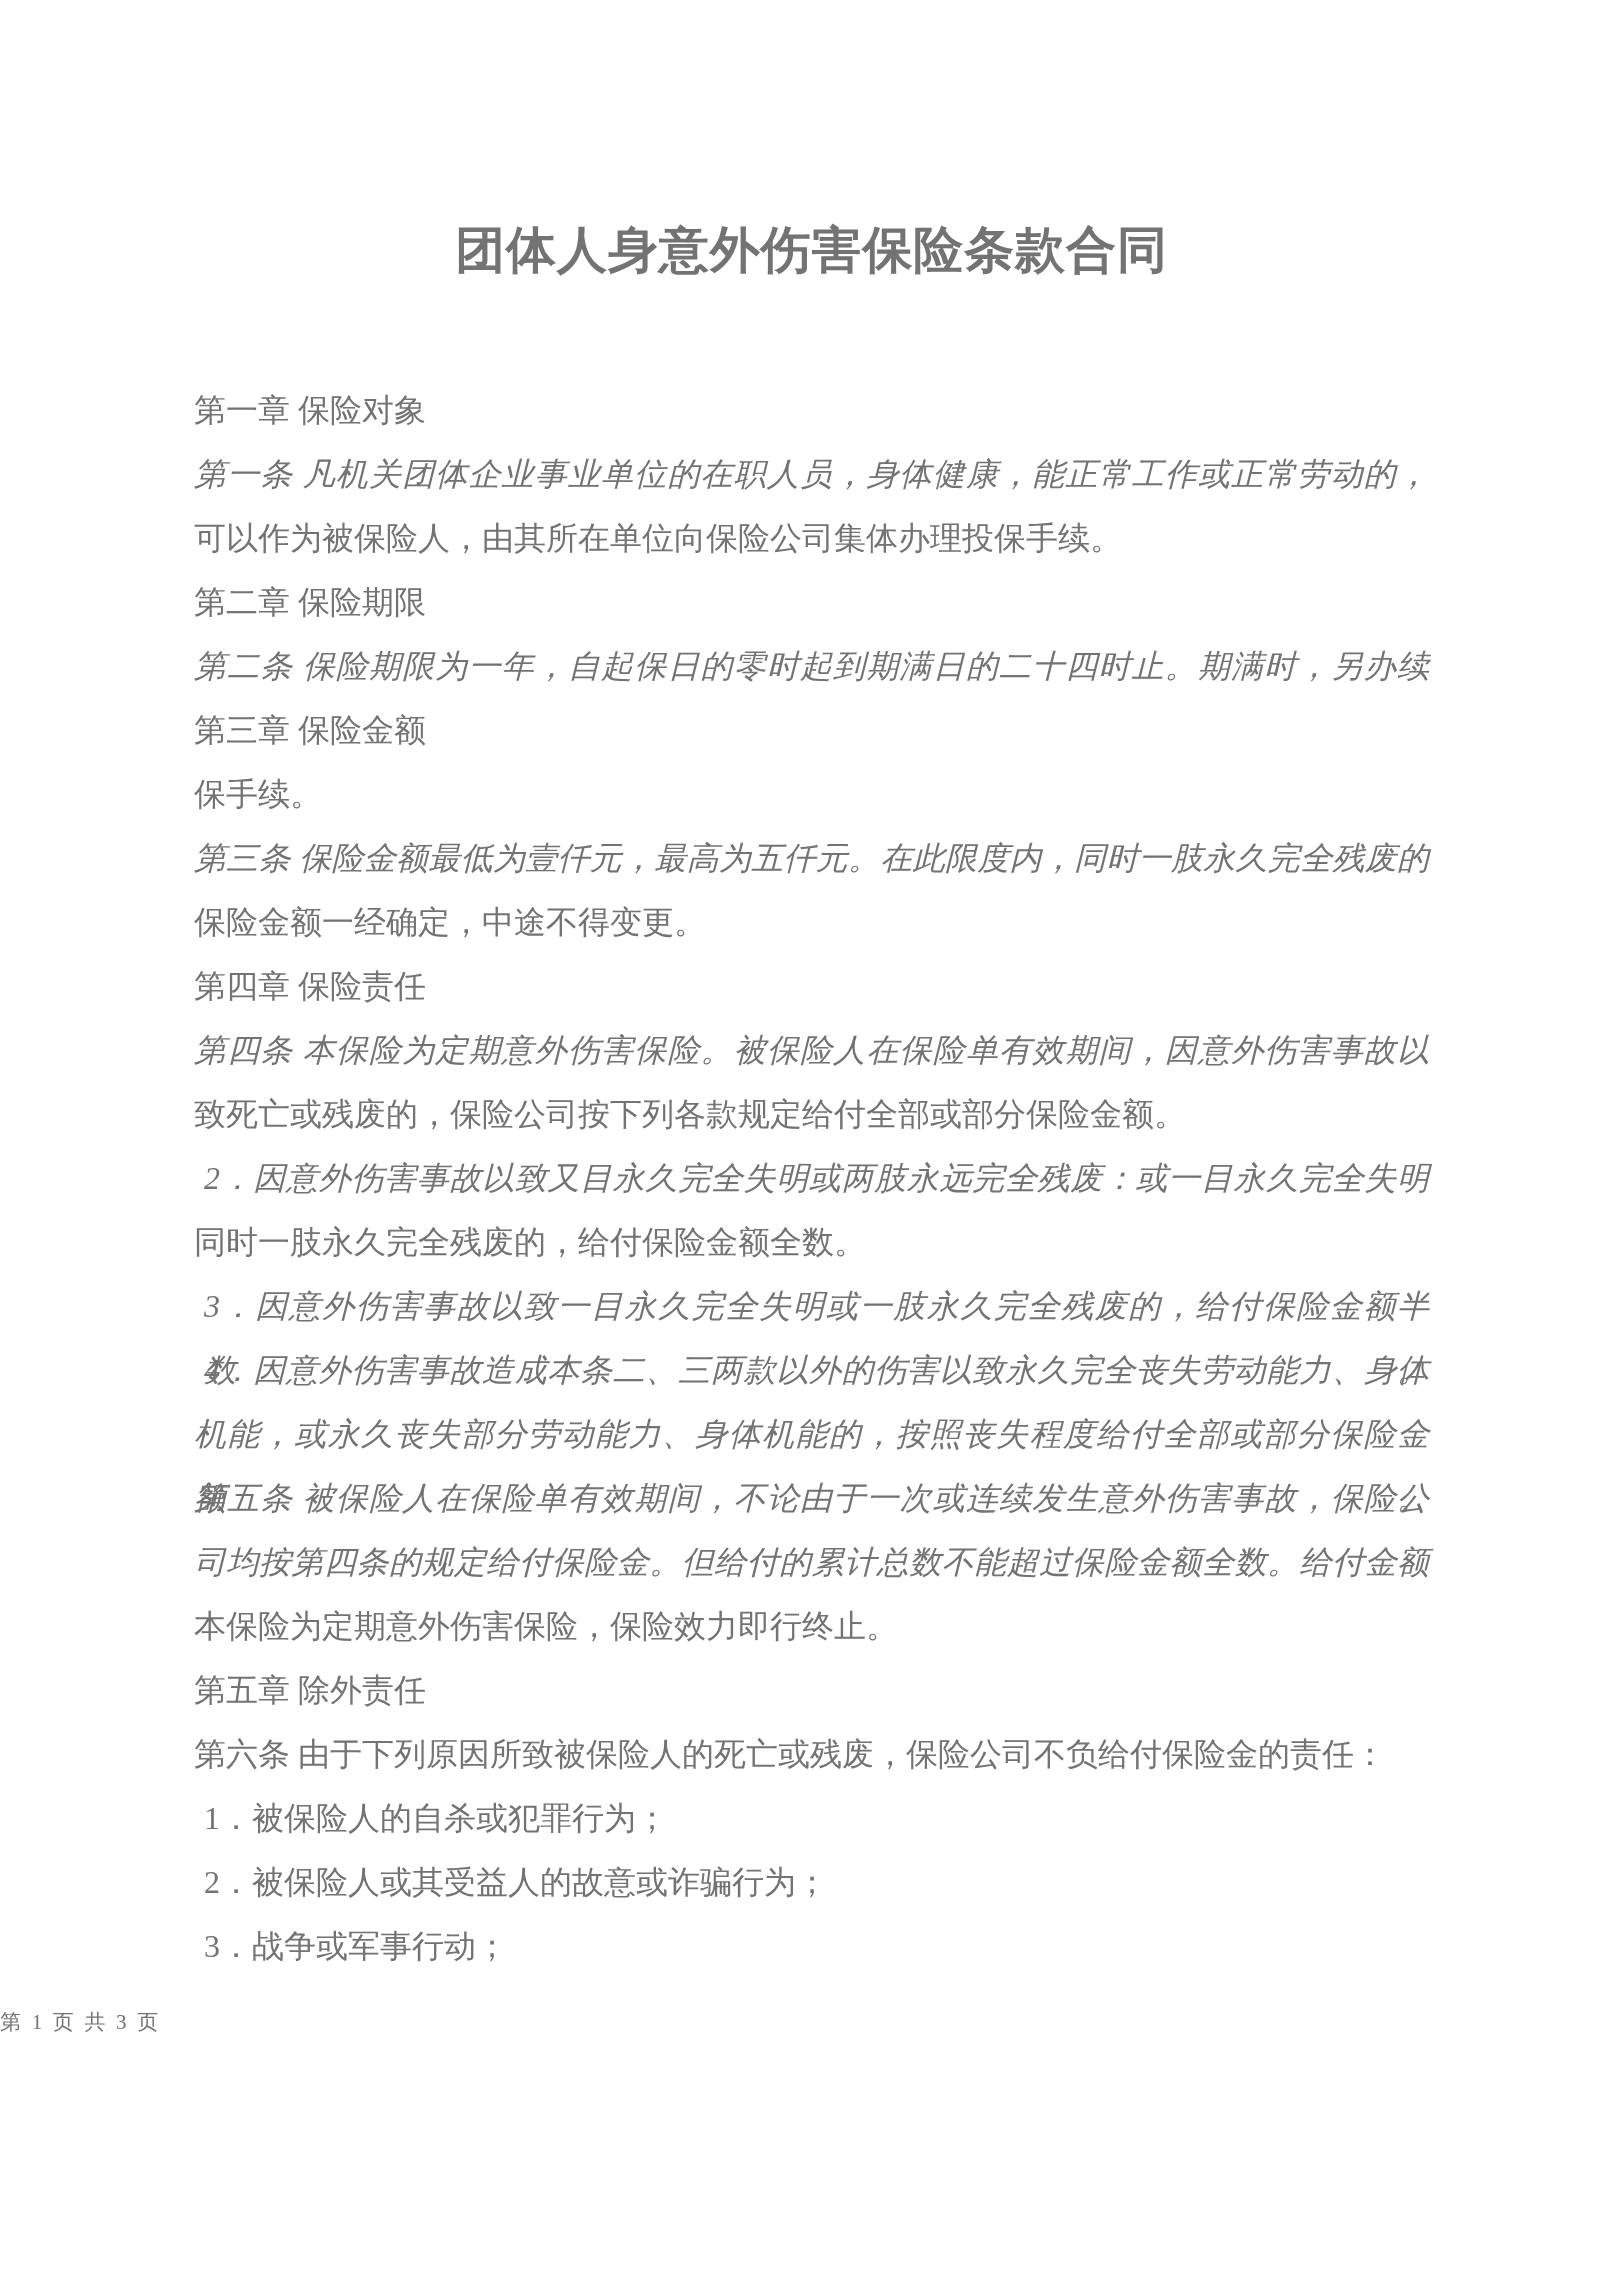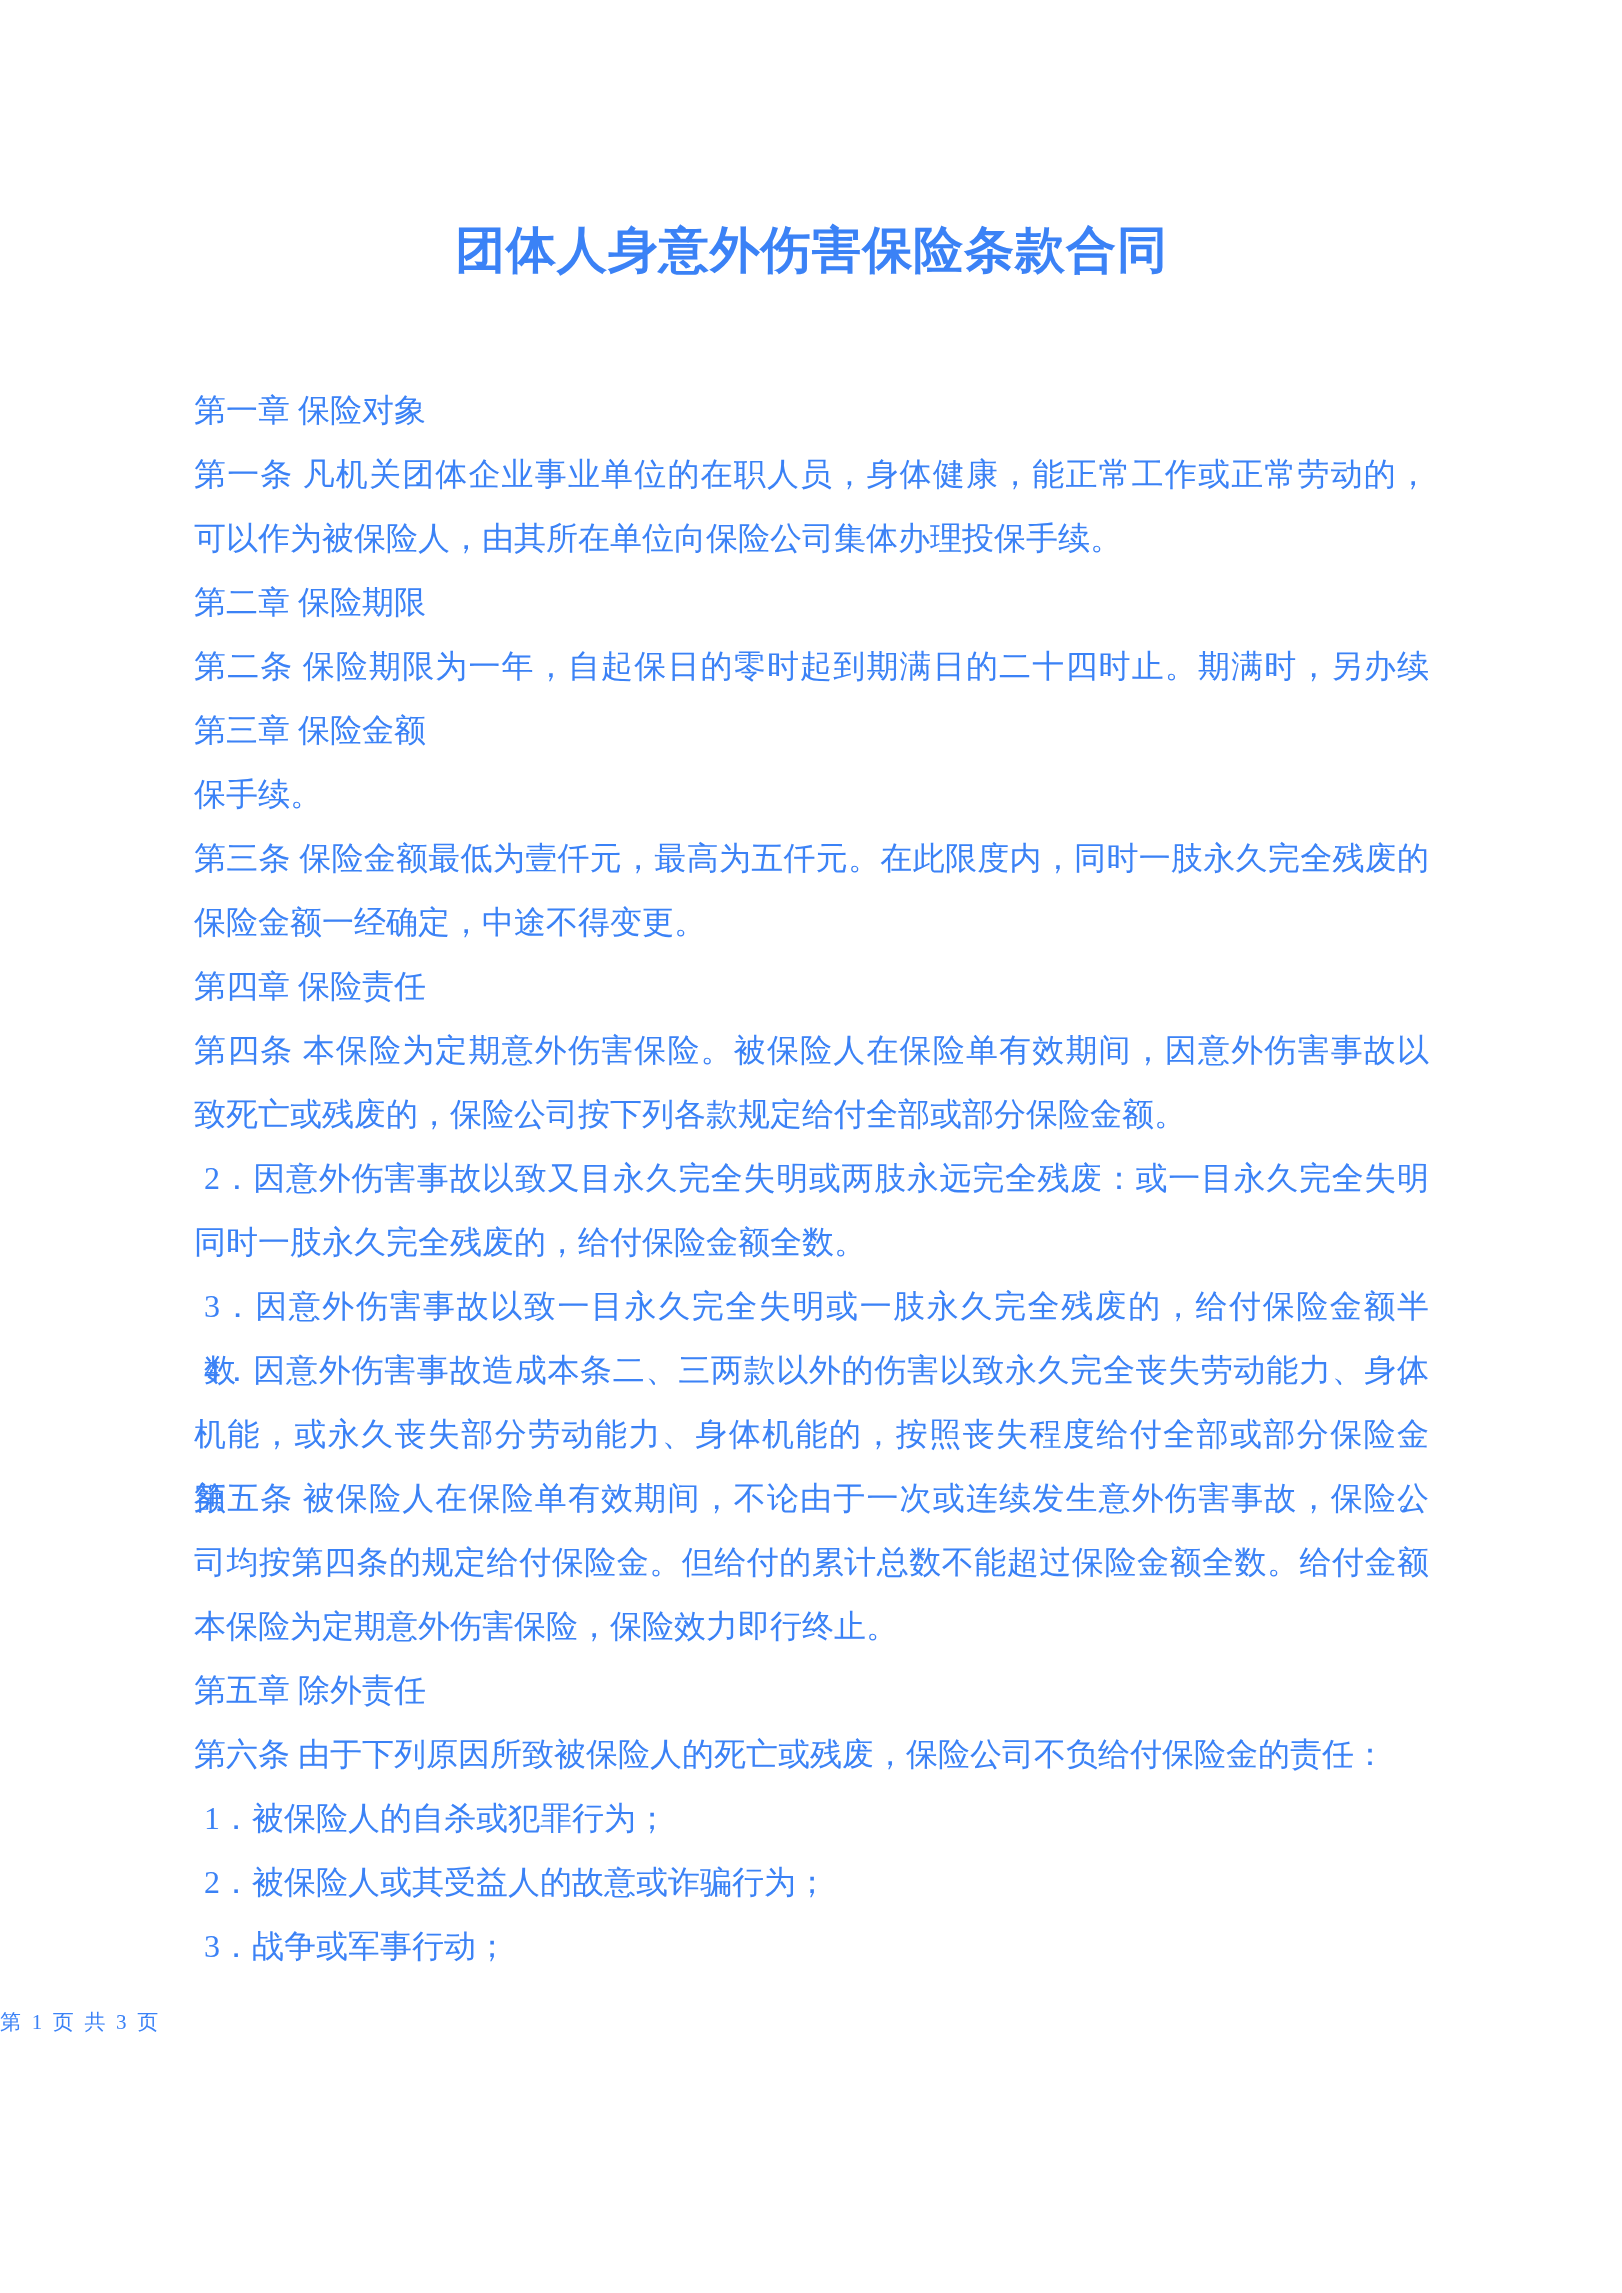--- a/index.html
+++ b/index.html
@@ -5,21 +5,21 @@
   html, body {
     margin: 0;
     padding: 0;
     background: #ffffff;
   }
   .page {
     position: relative;
     width: 1623px;
     height: 2294px;
     background: #ffffff;
-    color: #3b82f6;
+    color: #737373;
     font-family: "Liberation Serif", "DejaVu Serif", serif;
     overflow: hidden;
     box-sizing: border-box;
   }
   .doc-title {
     margin: 225px 0 0 0;
     padding: 0;
     text-align: center;
     font-size: 50px;
     line-height: 50px;
@@ -34,20 +34,21 @@
     font-size: 32px;
     line-height: 64px;
     height: 64px;
     white-space: pre-wrap;
     text-align: left;
   }
   .line.fill {
     text-align: justify;
     text-align-last: justify;
     text-justify: inter-character;
+    font-style: italic;
   }
   .line.indent {
     padding-left: 10px;
   }
   .doc-footer {
     margin-top: 31px;
     font-size: 21px;
     line-height: 27px;
     letter-spacing: 2.7px;
     white-space: pre-wrap;

